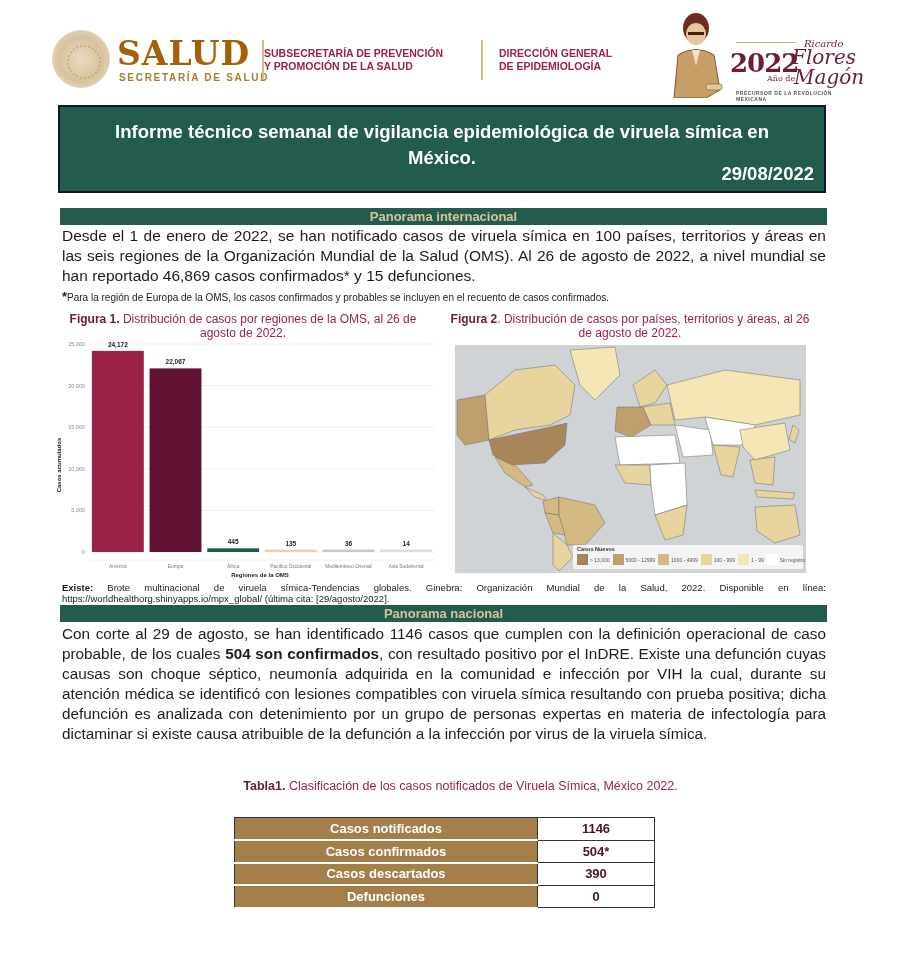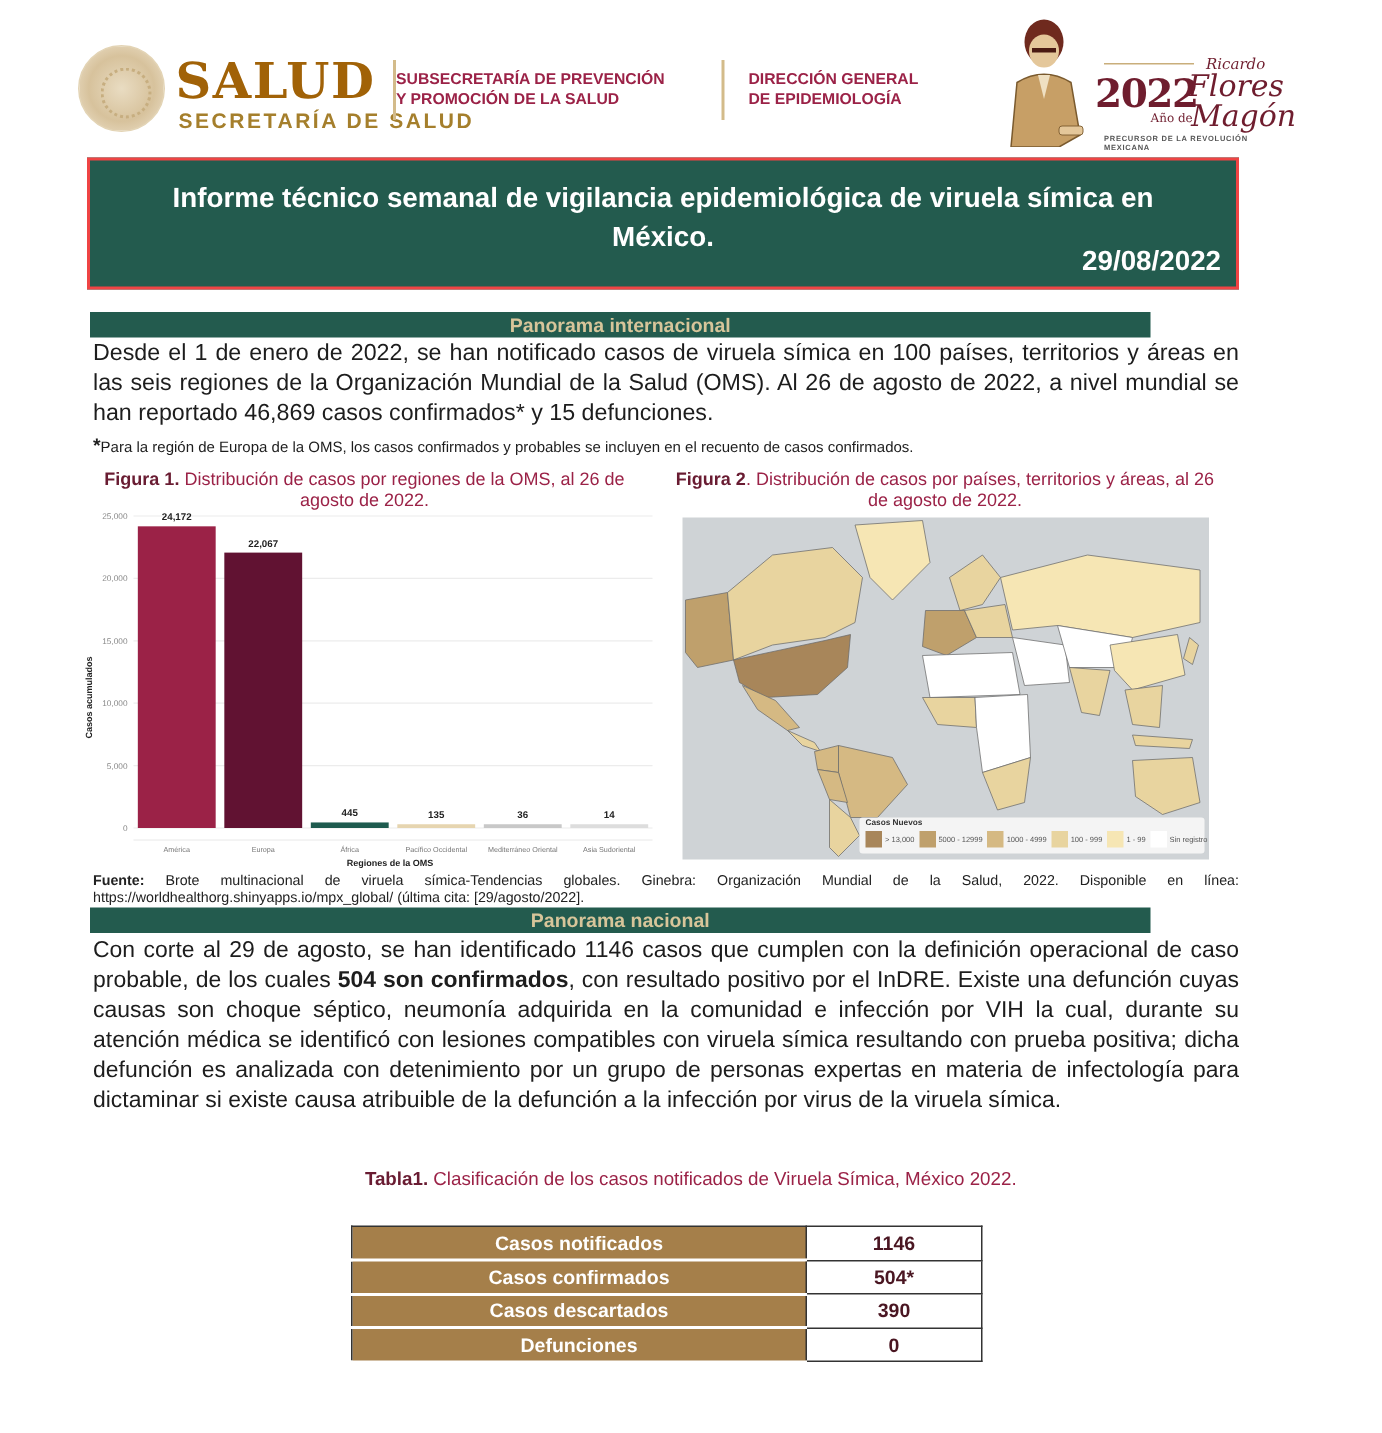--- a/index.html
+++ b/index.html
@@ -3,41 +3,41 @@
 <meta charset="utf-8">
 <style>
   * { box-sizing: border-box; margin: 0; padding: 0; }
   body { width: 921px; height: 955px; background: #ffffff; font-family: "Liberation Sans", sans-serif; color: #222; position: relative; overflow: hidden; }
 
   
   .header { position: absolute; top: 0; left: 0; width: 921px; height: 105px; }
   .seal { position: absolute; left: 52px; top: 30px; width: 58px; height: 58px; border-radius: 50%; background: radial-gradient(circle, #e9dcc2 0%, #d7c29c 55%, #efe4cf 100%); border: 1px solid #e3d4b5; }
   .seal::after { content: ""; position: absolute; left: 14px; top: 14px; width: 30px; height: 30px; border-radius: 50%; border: 2px dotted #c7ae80; }
   .salud-word { position: absolute; left: 117px; top: 34px; font-family: "DejaVu Serif", serif; font-weight: bold; font-size: 33px; color: #a16207; letter-spacing: 1px; }
-  .salud-sub { position: absolute; left: 119px; top: 72px; font-size: 14px; color: #a57f2c; letter-spacing: 1.7px; font-weight: bold; }
+  .salud-sub { position: absolute; left: 119px; top: 72px; font-size: 10px; color: #a57f2c; letter-spacing: 1.7px; font-weight: bold; }
   .vbar { position: absolute; top: 40px; width: 2px; height: 40px; background: #d3bb8a; }
   .dept { position: absolute; font-size: 10.5px; font-weight: bold; color: #9b2247; line-height: 13px; }
 
   .magon { position: absolute; left: 664px; top: 8px; width: 190px; height: 92px; }
   .magon-figure { position: absolute; left: 2px; top: 2px; width: 62px; height: 88px; }
   .magon-year { position: absolute; left: 66px; top: 40px; font-family: "DejaVu Serif", serif; font-weight: bold; font-size: 26px; color: #6f1d2e; letter-spacing: -1px; }
   .magon-ricardo { position: absolute; left: 140px; top: 30px; font-family: "DejaVu Serif", serif; font-style: italic; font-size: 10px; color: #6f1d2e; }
   .magon-flores { position: absolute; left: 128px; top: 37px; font-family: "DejaVu Serif", serif; font-style: italic; font-size: 20px; color: #6f1d2e; }
   .magon-ano { position: absolute; left: 103px; top: 66px; font-family: "DejaVu Serif", serif; font-size: 8px; color: #6f1d2e; }
   .magon-magon { position: absolute; left: 130px; top: 57px; font-family: "DejaVu Serif", serif; font-style: italic; font-size: 20px; color: #6f1d2e; }
   .magon-prec { position: absolute; left: 72px; top: 82px; font-size: 5px; color: #555; letter-spacing: 0.5px; font-weight: bold; }
   .magon-rule { position: absolute; left: 72px; top: 34px; width: 60px; height: 1px; background: #c9ae7b; }
 
   
-  .title-box { position: absolute; left: 58px; top: 105px; width: 768px; height: 88px; background: #235b4e; border: 2px solid #ef4444; color: #fff; }
+  .title-box { position: absolute; left: 58px; top: 105px; width: 768px; height: 88px; background: #235b4e; border: 2px solid #0f172a; color: #fff; }
   .title-text { position: absolute; left: 0; right: 0; top: 12px; text-align: center; font-size: 18.5px; font-weight: bold; line-height: 26px; padding: 0 20px; }
   .title-date { position: absolute; right: 10px; bottom: 6px; font-size: 18.5px; font-weight: bold; }
 
   
-  .section-bar { position: absolute; left: 60px; width: 707px; height: 17px; background: #235b4e; color: #d7c59a; text-align: center; font-size: 13px; font-weight: bold; line-height: 17px; }
+  .section-bar { position: absolute; left: 60px; width: 767px; height: 17px; background: #235b4e; color: #d7c59a; text-align: center; font-size: 13px; font-weight: bold; line-height: 17px; }
 
   .para { position: absolute; left: 62px; width: 764px; font-size: 15.5px; line-height: 20px; color: #1d1d1d; text-align: justify; }
   .footnote { position: absolute; left: 62px; top: 289px; font-size: 10px; color: #1d1d1d; }
   .footnote b { font-size: 13px; }
 
   .fig-cap { position: absolute; text-align: center; font-size: 12px; line-height: 14px; color: #9b2247; }
   .fig-cap b { color: #691c32; }
 
   
   #chart1 { position: absolute; left: 55px; top: 340px; width: 385px; height: 240px; }
@@ -222,21 +222,21 @@
         </div>
         <div class="legend-item">
           <span class="legend-swatch" style="background: rgb(255, 255, 255);"></span>
           <span class="legend-label">Sin registro</span>
         </div>
       </div>
   </div>
 </div>
 
 <div class="source">
-  <b>Fuente:</b><span> Brote multinacional de viruela símica-Tendencias globales. Ginebra: Organización Mundial de la Salud, 2022. Disponible en línea: https://worldhealthorg.shinyapps.io/mpx_global/ (última cita: [29/agosto/2022].</span>
+  <b>Existe:</b><span> Brote multinacional de viruela símica-Tendencias globales. Ginebra: Organización Mundial de la Salud, 2022. Disponible en línea: https://worldhealthorg.shinyapps.io/mpx_global/ (última cita: [29/agosto/2022].</span>
 </div>
 
 <div class="section-bar" style="top:605px">Panorama nacional</div>
 <div class="para" style="top:624px; font-size:15.3px;">
   <span>Con corte al 29 de agosto, se han identificado 1146 casos que cumplen con la definición operacional de caso probable, de los cuales </span><b>504 son confirmados</b><span>, con resultado positivo por el InDRE.  Existe una defunción cuyas causas son choque séptico, neumonía adquirida en la comunidad e infección por VIH la cual, durante su atención médica se identificó con lesiones compatibles con viruela símica resultando con prueba positiva; dicha defunción es analizada con detenimiento por un grupo de personas expertas en materia de infectología para dictaminar si existe causa atribuible de la defunción a la infección por virus de la viruela símica.</span>
 </div>
 
 <div class="tcap">
   <b>Tabla1.</b><span> Clasificación de los casos notificados de Viruela Símica, México 2022.</span>
 </div>

